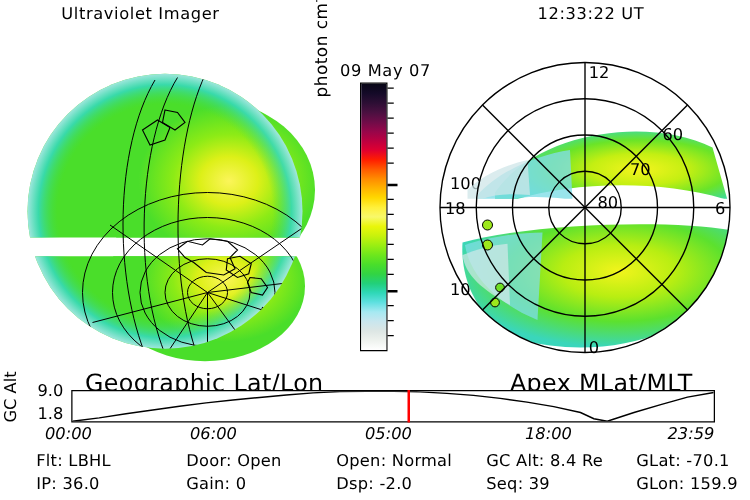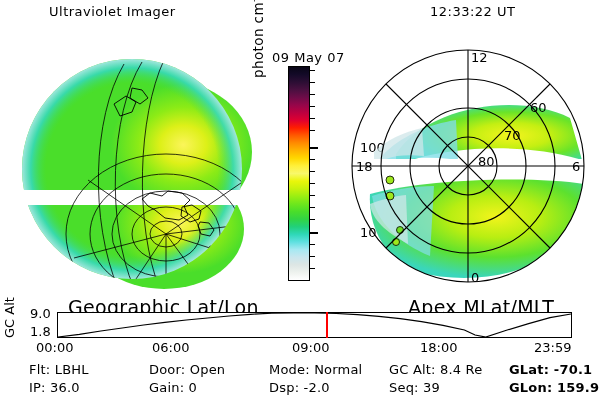--- a/index.html
+++ b/index.html
@@ -46,28 +46,28 @@
            border:1px solid #000;box-sizing:border-box;background:#fff;}
   .alt-ylab{position:absolute;left:2px;top:4px;font-size:13px;
             transform:rotate(-90deg);transform-origin:left top;
             white-space:nowrap;}
   .alt-ytick{position:absolute;font-size:13px;white-space:nowrap;}
   #alt-y-hi{left:30px;top:-4px;}
   #alt-y-lo{left:30px;top:14px;}
   .alt-marker{position:absolute;top:2px;width:2px;height:26px;background:#ff0000;}
 
   
-  .taxis{position:absolute;left:0;top:340px;width:600px;height:18px;}
+  .taxis{position:absolute;left:0;top:340px;width:600px;height:18px;font-style:italic;}
   .taxis span{position:absolute;top:0;font-size:13px;white-space:nowrap;}
 
   
   .status{position:absolute;left:0;top:362px;width:600px;height:38px;}
   .status .cell{position:absolute;font-size:13px;white-space:nowrap;letter-spacing:.2px;margin-left:21px;}
   .r1{top:0;} .r2{top:18px;}
-  .c0{left:8px;} .c1{left:128px;} .c2{left:248px;} .c3{left:368px;} .c4{left:488px;font-weight:bold;}
+  .c0{left:8px;} .c1{left:128px;} .c2{left:248px;} .c3{left:368px;} .c4{left:488px;}
 </style>
 </head>
 <body>
 
 <div id="app">
 
   <div class="header">
     <div class="hd" id="hd-title">Ultraviolet Imager</div>
     <div class="hd" id="hd-date">09 May 07</div>
     <div class="hd" id="hd-time">12:33:22 UT</div>
@@ -254,29 +254,29 @@
       <svg id="alt-svg" width="513" height="24" viewBox="0 0 513 24" preserveAspectRatio="none">
         <polyline id="alt-curve" fill="none" stroke="#000" stroke-width="1.2" points="0.0,24.0 21.4,21.3 42.8,18.0 64.2,15.0 85.6,12.0 106.9,9.3 128.3,7.0 149.7,5.0 171.1,3.0 192.5,1.3 213.9,0.2 235.3,0.0 256.7,0.0 268.4,0.2 278.1,0.5 299.5,1.7 320.8,3.3 342.2,5.7 363.6,8.7 385.0,12.3 406.4,17.0 417.1,22.0 427.8,24.0 449.2,17.0 470.6,10.7 492.0,4.7 513.0,1.0"></polyline>
       </svg>
     </div>
     <div class="alt-marker" id="alt-marker" style="left: 326.4px;"></div>
   </div>
 
   <div class="taxis">
     <span style="left:36px">00:00</span>
     <span style="left:152px">06:00</span>
-    <span style="left:292px">09:00</span>
+    <span style="left:292px">05:00</span>
     <span style="left:420px">18:00</span>
     <span style="left:534px">23:59</span>
   </div>
 
   <div class="status">
     <div class="cell r1 c0">Flt: LBHL</div>
     <div class="cell r1 c1">Door: Open</div>
-    <div class="cell r1 c2">Mode: Normal</div>
+    <div class="cell r1 c2">Open: Normal</div>
     <div class="cell r1 c3">GC Alt: 8.4 Re</div>
     <div class="cell r1 c4">GLat: -70.1</div>
 
     <div class="cell r2 c0">IP: 36.0</div>
     <div class="cell r2 c1">Gain:  0</div>
     <div class="cell r2 c2">Dsp:   -2.0</div>
     <div class="cell r2 c3">Seq: 39</div>
     <div class="cell r2 c4">GLon: 159.9</div>
   </div>
 

